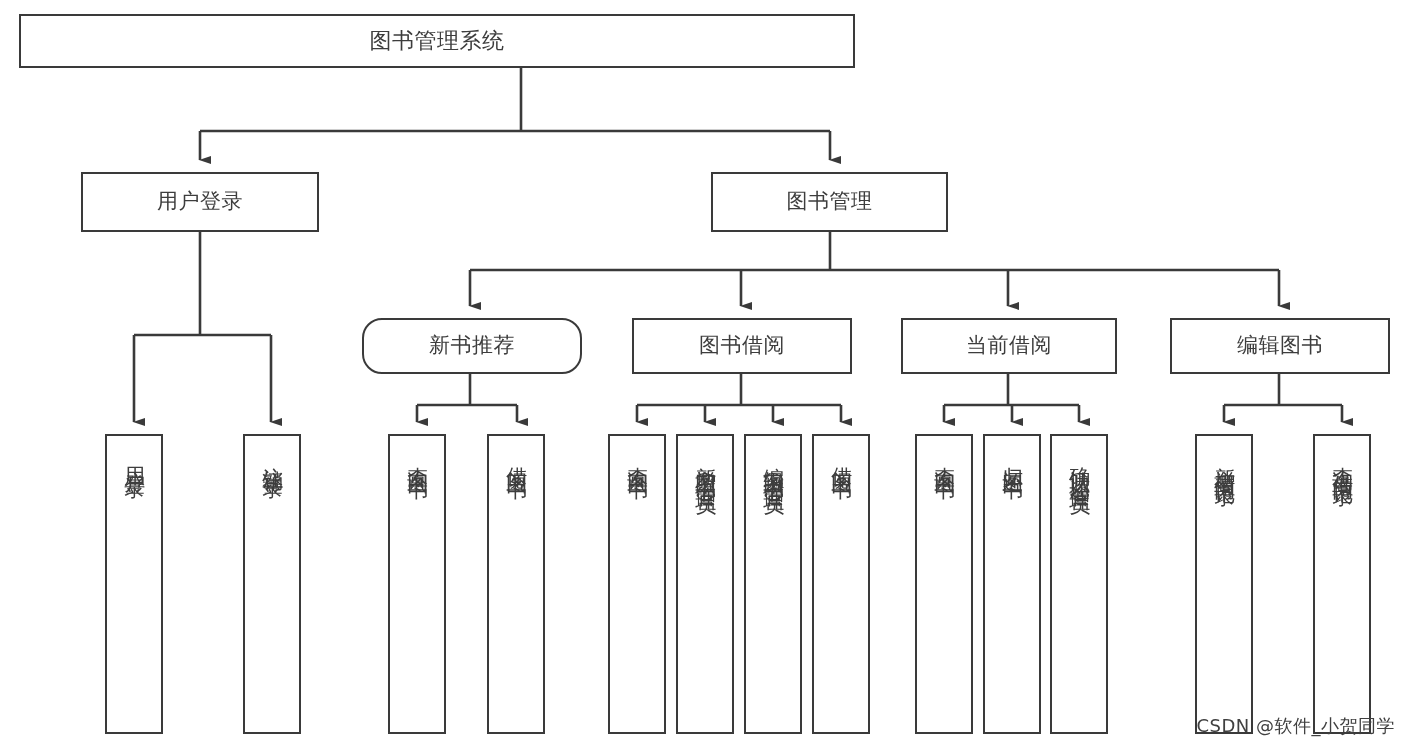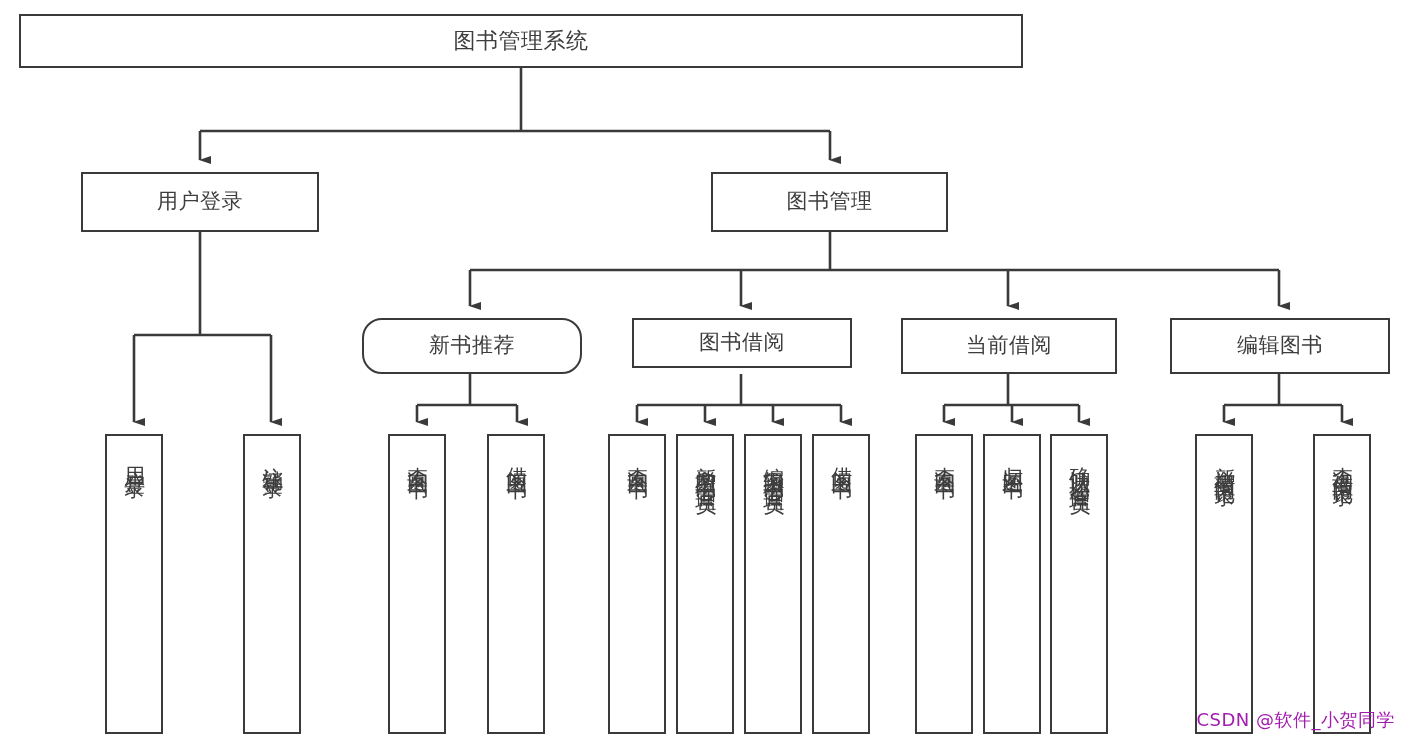--- a/index.html
+++ b/index.html
@@ -54,22 +54,22 @@
     white-space: nowrap;
     letter-spacing: 4px;
     font-size: 21px;
   }
   .node-box.root .node-label {
     font-size: 22px;
   }
   #watermark {
     position: absolute;
     right: 10px;
-    bottom: 15px;
-    color: #a21caf;
+    bottom: 9px;
+    color: #404040;
     font-size: 18px;
     letter-spacing: 0.5px;
     z-index: 9;
     white-space: nowrap;
     font-family: "DejaVu Sans", "Liberation Sans", sans-serif;
   }
 </style>
 </head>
 <body>
 
@@ -133,35 +133,35 @@
     </g>
 
     <g stroke="#3a3a3a" stroke-width="2.6" fill="none">
       <path d="M 1279 374 L 1279 405"></path>
       <path d="M 1224 405 L 1342 405"></path>
       <path d="M 1224 405 L 1224 422" marker-end="url(#arrowhead)"></path>
       <path d="M 1342 405 L 1342 422" marker-end="url(#arrowhead)"></path>
     </g>
   </svg>
 
-  <div class="node-box root" style="left:19px; top:14px; width:1004px; height:54px;">
+  <div class="node-box root" style="left:19px; top:14px; width:836px; height:54px;">
     <span class="node-label">图书管理系统</span>
   </div>
 
   <div class="node-box" style="left:81px; top:172px; width:238px; height:60px;">
     <span class="node-label">用户登录</span>
   </div>
   <div class="node-box" style="left:711px; top:172px; width:237px; height:60px;">
     <span class="node-label">图书管理</span>
   </div>
 
   <div class="node-box" style="left:362px; top:318px; width:220px; height:56px;border-radius:20px;">
     <span class="node-label">新书推荐</span>
   </div>
-  <div class="node-box" style="left:632px; top:318px; width:220px; height:50px;">
+  <div class="node-box" style="left:632px; top:318px; width:220px; height:56px;">
     <span class="node-label">图书借阅</span>
   </div>
   <div class="node-box" style="left:901px; top:318px; width:216px; height:56px;">
     <span class="node-label">当前借阅</span>
   </div>
   <div class="node-box" style="left:1170px; top:318px; width:220px; height:56px;">
     <span class="node-label">编辑图书</span>
   </div>
 
   <div class="node-box leaf" style="left:105px; top:434px; width:58px; height:300px;">

